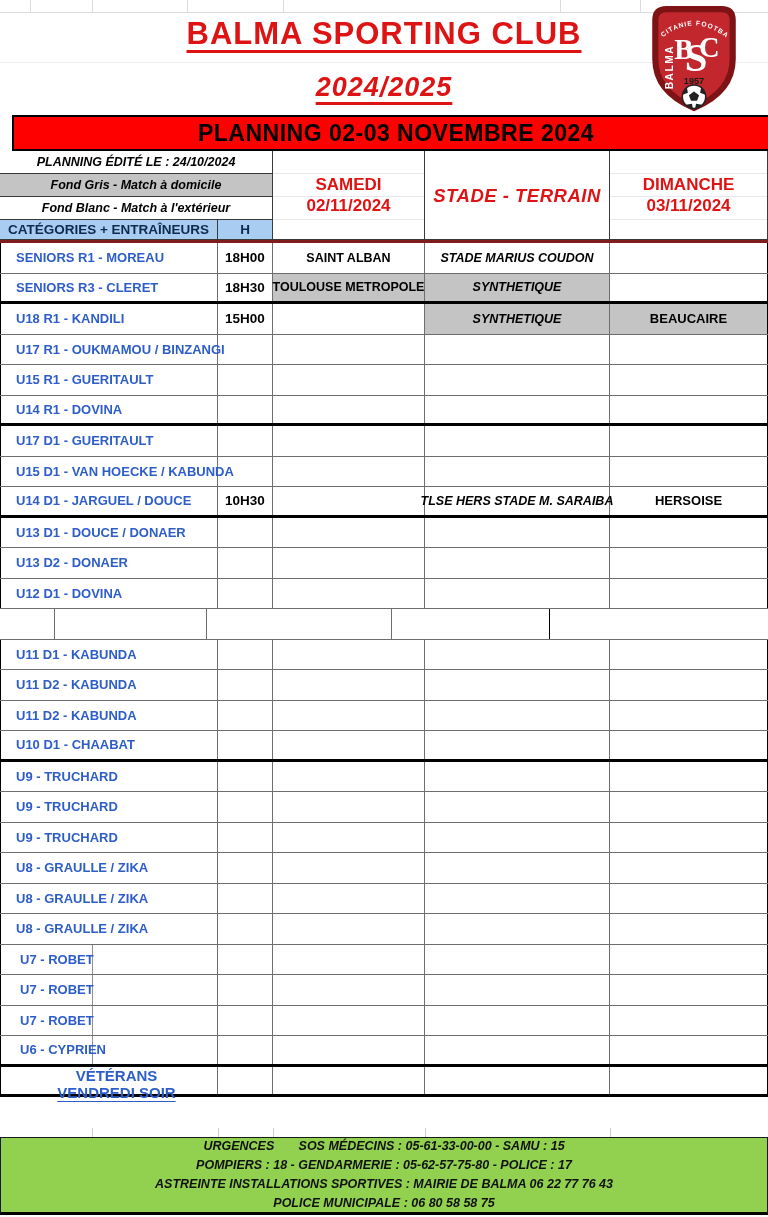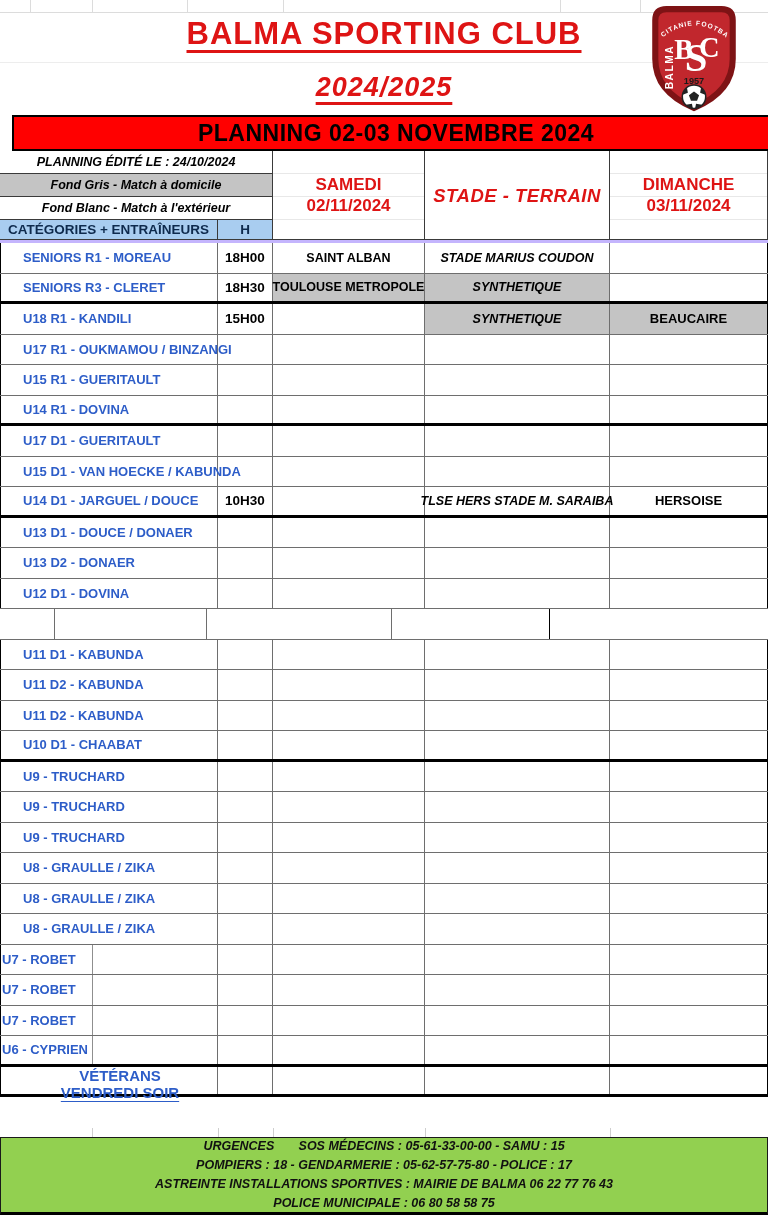--- a/index.html
+++ b/index.html
@@ -17,46 +17,46 @@
     color:#de1414;font-size:27px;font-weight:bold;font-style:italic;letter-spacing:1px;
     text-decoration:underline;text-decoration-thickness:3px;text-underline-offset:6px;}
   .logo{position:absolute;left:646px;top:4px;width:96px;height:108px;}
 
   .banner{position:absolute;left:12px;top:115px;width:768px;height:36px;background:#ff0000;
     border:2px solid #000;box-sizing:border-box;display:flex;align-items:center;justify-content:center;
     color:#000;font-size:23px;font-weight:bold;letter-spacing:.5px;}
 
   
   .hdr{position:absolute;left:0;top:151px;width:768px;height:92px;box-sizing:border-box;
-       border-bottom:3px solid #c4b5fd;}
+       border-bottom:3px solid #7f1d1d;}
   .hcell{position:absolute;box-sizing:border-box;border-right:1px solid #3a3a3a;border-bottom:1px solid #3a3a3a;
          display:flex;align-items:center;justify-content:center;background:#fff;}
   .h-edited{left:0;top:0;width:273px;height:23px;font-size:12.5px;font-weight:bold;font-style:italic;}
   .h-lgray {left:0;top:23px;width:273px;height:23px;font-size:12.5px;font-weight:bold;font-style:italic;background:#c4c4c4;}
   .h-lwhite{left:0;top:46px;width:273px;height:23px;font-size:12.5px;font-weight:bold;font-style:italic;}
   .h-cats{left:0;top:69px;width:218px;height:20px;background:#a9cdf0;font-size:13.5px;font-weight:bold;color:#0e2a4d;text-align:right;}
   .h-h   {left:218px;top:69px;width:55px;height:20px;background:#a9cdf0;font-size:13.5px;font-weight:bold;color:#0e2a4d;}
   .h-day{flex-direction:column;line-height:21px;height:89px;top:0;color:#de1414;font-weight:bold;font-size:17px;}
   .h-sam{left:273px;width:152px;background:repeating-linear-gradient(to bottom,#fff 0 22px,#e8e8e8 22px 23px);}
   .h-stade{left:425px;width:185px;font-style:italic;font-size:18.5px;letter-spacing:.5px;}
   .h-dim{left:610px;width:158px;background:repeating-linear-gradient(to bottom,#fff 0 22px,#e8e8e8 22px 23px);}
 
   
   .tbody{position:absolute;left:0;top:243px;width:768px;}
   .row{display:flex;height:30.5px;box-sizing:border-box;border-bottom:1px solid #6e6e6e;background:#fff;}
   .row.thick{border-bottom:3px solid #000;}
   .cell{height:100%;display:flex;align-items:center;box-sizing:border-box;border-right:1px solid #6e6e6e;overflow:visible;}
-  .c-cat{width:218px;padding-left:22px;color:#2d5dc8;font-weight:bold;font-size:13px;border-left:1.5px solid #000;white-space:nowrap;}
+  .c-cat{width:218px;padding-left:15px;color:#2d5dc8;font-weight:bold;font-size:13px;border-left:1.5px solid #000;white-space:nowrap;}
   .c-h{width:55px;justify-content:center;font-weight:bold;font-size:13.5px;}
   .c-sam{width:152px;justify-content:center;font-weight:bold;font-size:12.5px;white-space:nowrap;}
   .c-stade{width:185px;justify-content:center;font-weight:bold;font-style:italic;font-size:12.5px;white-space:nowrap;}
   .c-dim{width:158px;justify-content:center;font-weight:bold;font-size:13px;border-right:1.5px solid #000;}
   .gray{background:#c4c4c4;}
   .c-cat.split{padding-left:0;}
-  .c-cat .sub1{width:92px;height:100%;display:flex;align-items:center;padding-left:1px;box-sizing:border-box;border-right:1px solid #8f8f8f;white-space:nowrap;}
+  .c-cat .sub1{width:92px;height:100%;display:flex;align-items:center;padding-left:19px;box-sizing:border-box;border-right:1px solid #8f8f8f;white-space:nowrap;}
   .c-cat .sub2{flex:1;height:100%;}
   .vet{font-size:15px;flex-direction:column;}
   .uline{text-decoration:underline;text-underline-offset:3px;}
 
   
   .gap-row{position:absolute;left:0;top:1127.5px;width:768px;height:9.5px;background:#fff;}
   .gap-row .tick{position:absolute;top:0;width:1px;height:9.5px;background:#cfcfcf;}
 
   
   .footer{position:absolute;left:0;top:1137px;width:768px;height:78px;background:#92d050;

